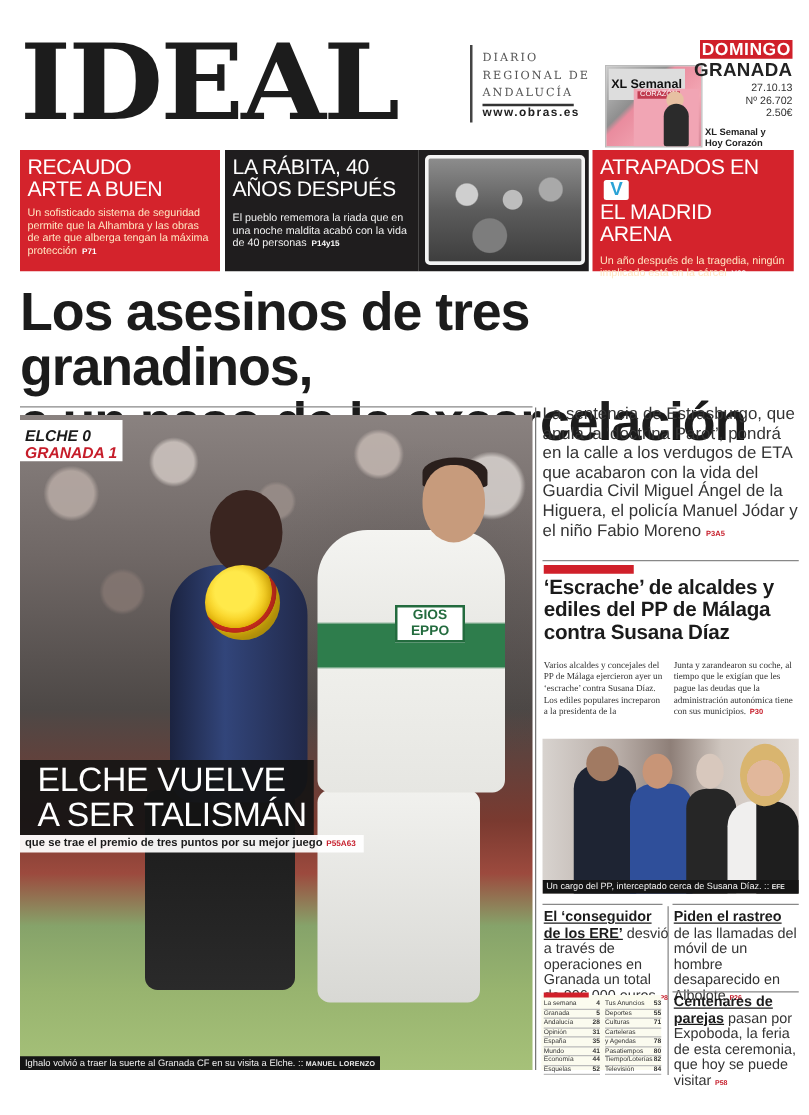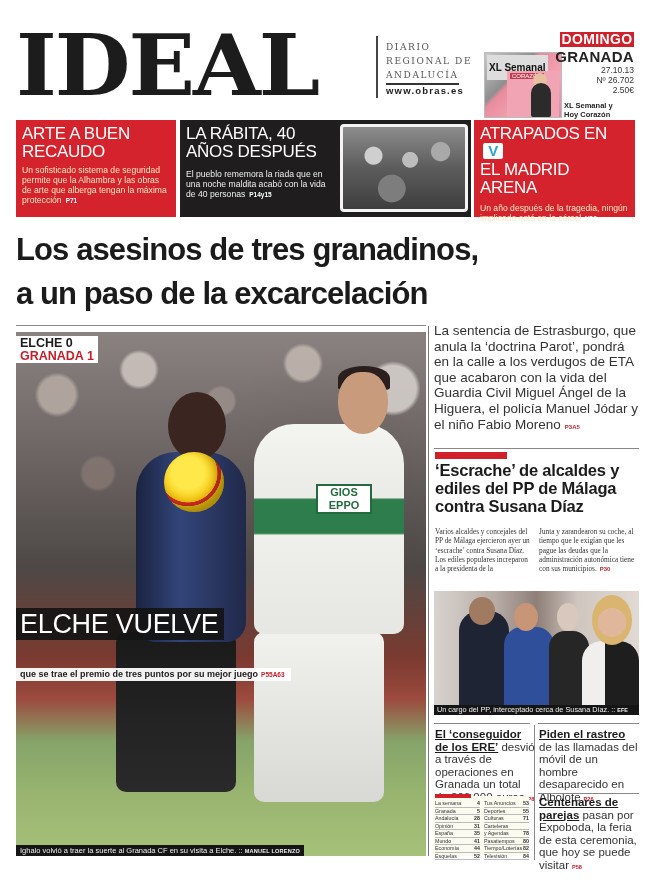--- a/index.html
+++ b/index.html
@@ -37,21 +37,21 @@
   .t-photo { left: 335px; top: 120px; width: 136px; height: 97px; background: #1f1d1e; }
   .t-photo .pic { position:absolute; left:5px; top:4px; width:128px; height:88px; border:3px solid #f4f4f4; border-radius:4px; background:
       radial-gradient(circle at 25% 35%, #cfcfcf 0 8%, transparent 9%),
       radial-gradient(circle at 55% 40%, #bdbdbd 0 9%, transparent 10%),
       radial-gradient(circle at 80% 30%, #a9a9a9 0 8%, transparent 9%),
       radial-gradient(circle at 40% 75%, #7d7d7d 0 14%, transparent 15%),
       linear-gradient(180deg,#8c8c8c 0%,#5c5c5c 50%,#3e3e3e 100%); }
   .v-badge { display:inline-block; width:20px; height:16px; background:#fff; color:#2aa3d6; font-weight:900; font-size:15px; line-height:16px; text-align:center; vertical-align: 1px; margin-left:3px; border-radius:2px; }
 
   
-  .headline { left: 16px; top: 228px; width: 620px; font-family: "Liberation Sans Narrow","Liberation Sans", sans-serif; font-weight: bold; font-size: 31px; line-height: 44px; letter-spacing: -0.9px; color: #1b1b1b; }
+  .headline { left: 16px; top: 228px; width: 620px; font-family: "Liberation Sans Narrow","Liberation Sans", sans-serif; font-weight: bold; font-size: 43px; line-height: 44px; letter-spacing: -0.9px; color: #1b1b1b; }
 
   .rule-top { left: 16px; top: 325px; width: 410px; height: 1px; background: #888; }
   .col-divider { left: 428px; top: 326px; width: 1px; height: 530px; background: #777; }
 
   
   .main-photo { left: 16px; top: 332px; width: 410px; height: 524px; overflow: hidden;
      background:
        radial-gradient(ellipse 38% 26% at 78% 30%, rgba(60,60,60,0.2), transparent),
        linear-gradient(180deg, #8a8280 0%, #6f6765 22%, #4d4846 45%, #7a3a30 62%, #9c4a3e 70%, #86a36a 78%, #98b46f 88%, #a6c179 100%); }
   .main-photo .crowd { position:absolute; left:0; top:0; width:100%; height:60%; background:
@@ -65,26 +65,26 @@
   .player-a-body { position:absolute; left:120px; top:120px; width:110px; height:190px; background: linear-gradient(90deg,#1b2340 0%,#32457a 40%,#21294a 100%); border-radius: 40px 40px 20px 20px; }
   .player-a-head { position:absolute; left:152px; top:60px; width:58px; height:68px; background:#3a2520; border-radius:50%; }
   .player-a-legs { position:absolute; left:100px; top:300px; width:120px; height:160px; background: linear-gradient(180deg,#1a1a1a,#2a2a2a); border-radius: 10px; }
   .player-b-body { position:absolute; left:238px; top:92px; width:150px; height:210px; background: linear-gradient(180deg,#f4f4f1 0%,#eaeae6 35%,#2e7d4c 36%,#2e7d4c 52%,#efefeb 53%,#e6e6e2 100%); border-radius: 40px 40px 10px 10px; }
   .player-b-head { position:absolute; left:322px; top:40px; width:50px; height:62px; background:#c79b7c; border-radius: 45% 45% 50% 50%; }
   .player-b-hair { position:absolute; left:322px; top:34px; width:52px; height:24px; background:#2a1f1c; border-radius: 50% 50% 10% 10%; }
   .player-b-legs { position:absolute; left:238px; top:300px; width:130px; height:170px; background: linear-gradient(180deg,#f1f1ee,#d8d8d4); border-radius: 10px; }
   .sponsor { position:absolute; left:300px; top:152px; width:56px; height:30px; background:#fff; color:#236b3e; font-weight:900; font-size:11px; line-height:13px; text-align:center; border:2px solid #236b3e; }
   .ball { position:absolute; left:148px; top:120px; width:60px; height:60px; border-radius:50%; background: radial-gradient(circle at 40% 35%, #ffe94a 0 30%, #f4c20d 55%, #d9301f 56% 62%, #f2c40d 63%); box-shadow: inset -6px -6px 10px rgba(0,0,0,0.3); }
 
-  .score-box { position:absolute; left: 0px; top: 4px; background:#fff; padding: 1px 4px 0 4px; }
+  .score-box { position:absolute; left: 0px; top: 4px; background:#fff; padding: 7px 4px 0 4px; font-style: italic; }
   .score-box .s1 { font-family: "Liberation Sans Narrow","Liberation Sans", sans-serif; font-weight:bold; font-size:12.5px; line-height:13px; color:#1b1b1b; }
   .score-box .s2 { font-family: "Liberation Sans Narrow","Liberation Sans", sans-serif; font-weight:bold; font-size:12.5px; line-height:13px; color:#c61d2a; }
 
   .photo-title { position:absolute; left: 0px; top: 276px; background: rgba(20,20,20,0.92); padding: 2px 6px 2px 4px; }
-  .photo-title .pt-line { font-family: "Liberation Sans Narrow","Liberation Sans", sans-serif; font-size: 27px; line-height: 28px; color: #fff; letter-spacing: -0.3px; }
+  .photo-title .pt-line { font-family: "Liberation Sans Narrow","Liberation Sans", sans-serif; font-size: 27px; line-height: 28px; color: #fff; letter-spacing: -0.3px; margin-left: 10px; }
   .photo-sub { position:absolute; left: 0px; top: 336px; background: rgba(255,255,255,0.94); padding: 1px 6px 1px 4px; font-size: 9px; line-height: 11px; font-weight: bold; color: #1b1b1b; }
   .photo-sub .ref { color:#c61d2a; font-size:6.5px; margin-left:3px; }
   .photo-caption { position:absolute; left: 0px; top: 513px; background: #151515; color:#f0f0f0; padding: 1px 4px; font-size: 7.5px; line-height: 10px; }
   .photo-caption .credit { font-size: 5.6px; font-weight: bold; letter-spacing: 0.2px; margin-left: 2px; }
 
   
   .side-intro { left: 434px; top: 323px; width: 205px; font-family: "Liberation Sans Narrow","Liberation Sans", sans-serif; font-size: 13.5px; line-height: 15.6px; color: #333; }
   .side-intro .ref { font-size: 6px; font-weight: bold; color: #c61d2a; margin-left: 4px; }
   .h-rule { height: 1px; background: #888; }
   .red-bar { height: 7px; background: #d0202a; }
@@ -142,22 +142,22 @@
   <div>Nº 26.702</div>
   <div>2.50€</div>
 </div>
 <div class="abs promo-caption">
   <div>XL Semanal y</div>
   <div>Hoy Corazón</div>
 </div>
 
 <div class="abs teaser t-red" style="left:16px; width:160px;">
   <div class="t-title">
+    <div>RECAUDO</div>
     <div>ARTE A BUEN</div>
-    <div>RECAUDO</div>
   </div>
   <div class="t-body"><span>Un sofisticado sistema de seguridad permite que la Alhambra y las obras de arte que alberga tengan la máxima protección</span><span class="ref">P71</span></div>
 </div>
 
 <div class="abs teaser t-dark" style="left:180px; width:155px;">
   <div class="t-title">
     <div>LA RÁBITA, 40</div>
     <div>AÑOS DESPUÉS</div>
   </div>
   <div class="t-body" style="margin-top:8px;"><span>El pueblo rememora la riada que en una noche maldita acabó con la vida de 40 personas</span><span class="ref">P14y15</span></div>
@@ -195,20 +195,21 @@
   <div class="sponsor">GIOS EPPO</div>
   <div class="ball"></div>
 
   <div class="score-box">
     <div class="s1">ELCHE 0</div>
     <div class="s2">GRANADA 1</div>
   </div>
 
   <div class="photo-title">
     <div class="pt-line">ELCHE VUELVE</div>
+    <div class="pt-line">A SER TALISMÁN</div>
   </div>
   <div class="photo-sub">
     <div><span>que se trae el premio de tres puntos por su mejor juego</span><span class="ref">P55A63</span></div>
   </div>
   <div class="photo-caption"><span>Ighalo volvió a traer la suerte al Granada CF en su visita a Elche. ::</span><span class="credit">MANUEL LORENZO</span></div>
 </div>
 
 <div class="abs side-intro"><span>La sentencia de Estrasburgo, que anula la ‘doctrina Parot’, pondrá en la calle a los verdugos de ETA que acabaron con la vida del Guardia Civil  Miguel Ángel de la Higuera, el policía Manuel Jódar y el niño Fabio Moreno</span><span class="ref">P3A5</span></div>
 
 <div class="abs h-rule" style="left:434px; top:448px; width:205px;"></div>

